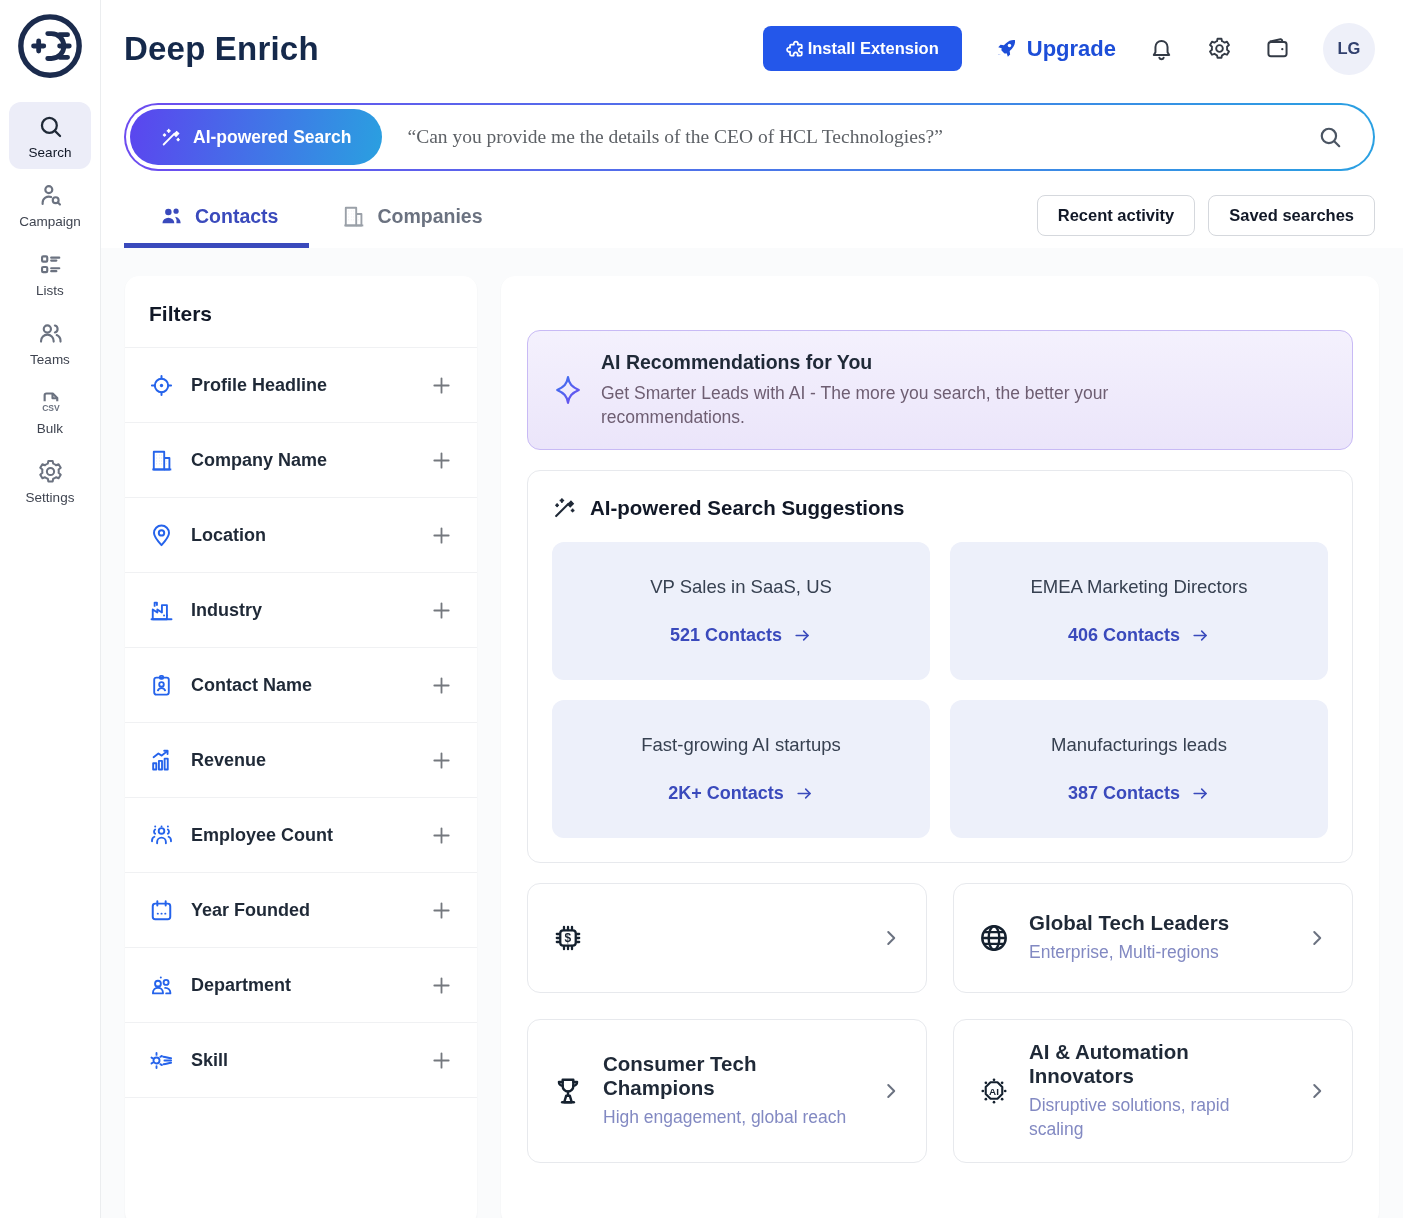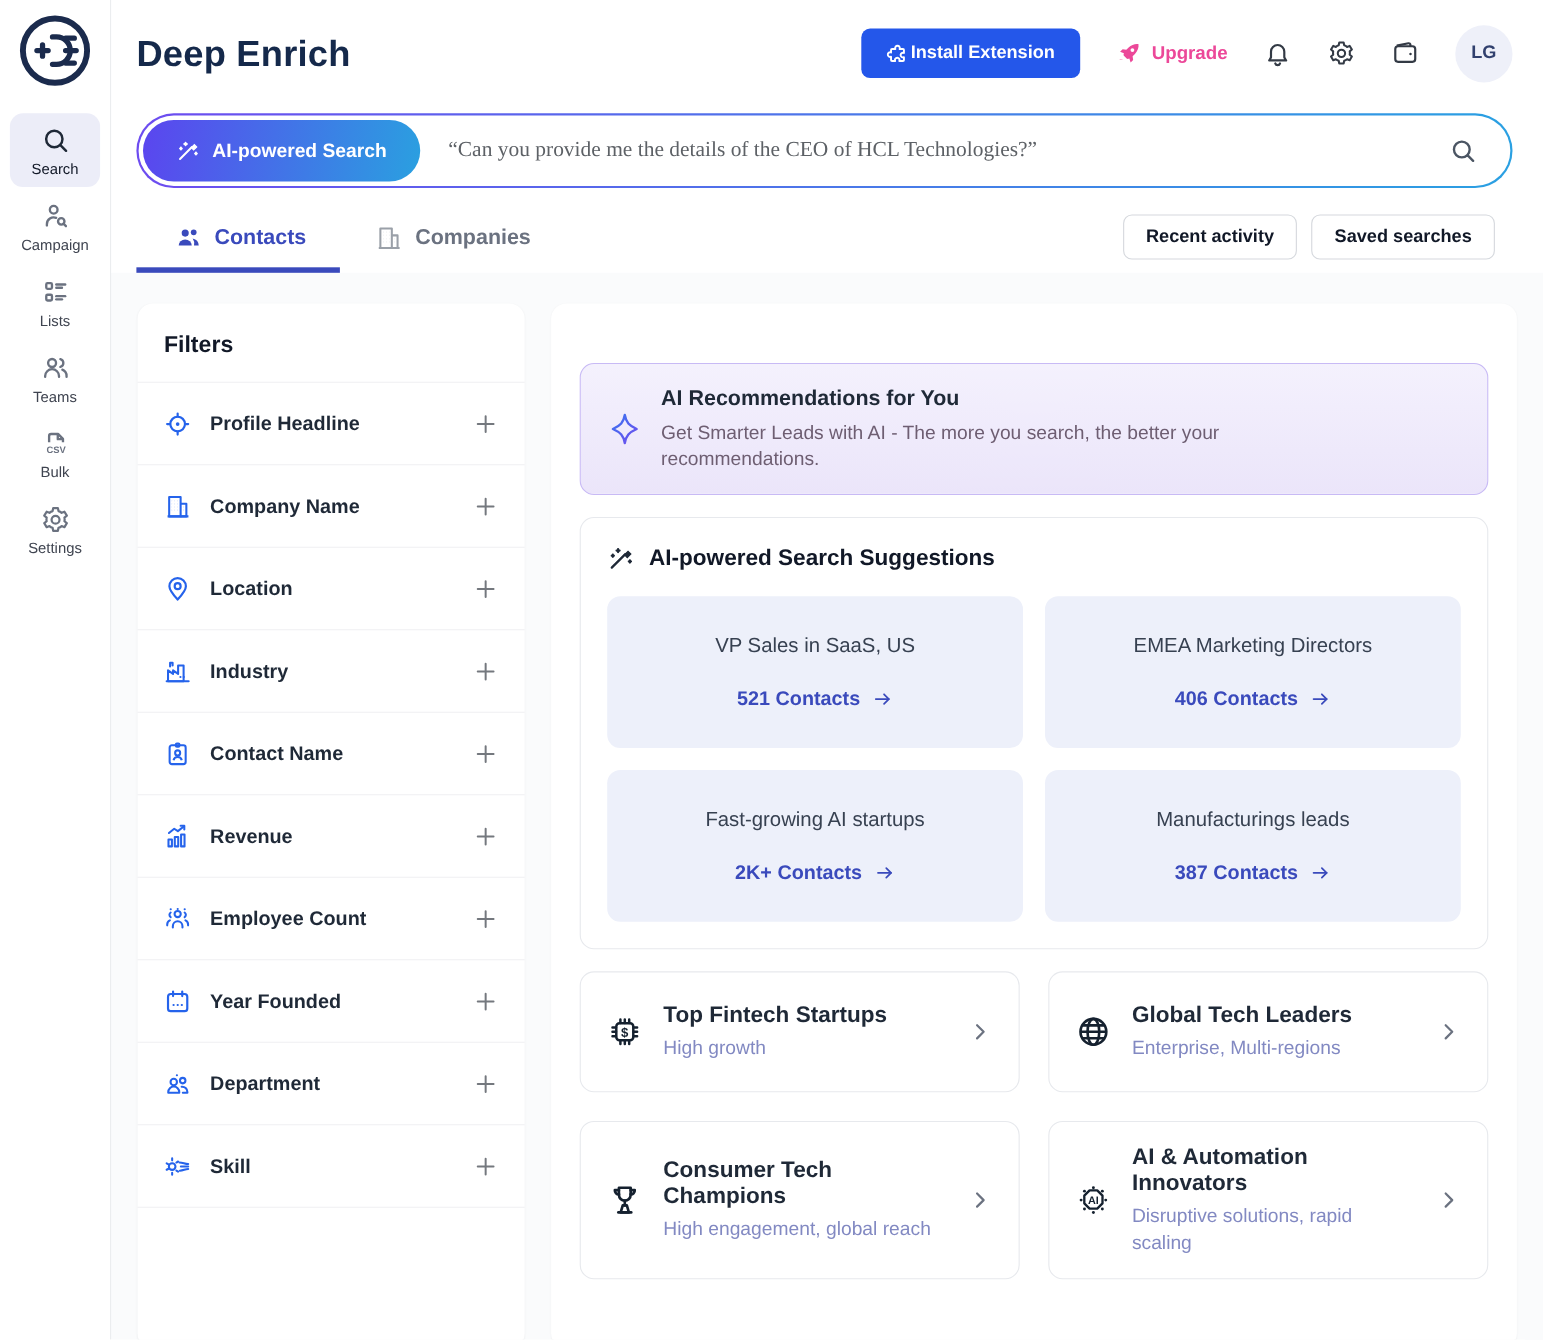--- a/index.html
+++ b/index.html
@@ -21,40 +21,40 @@
 
   
   .main { position:absolute; left:101px; top:0; width:1302px; height:100%; }
   .topbar { height:97px; display:flex; align-items:center; padding:0 28px 0 23px; background:#fff; }
   .app-title { font-size:33px; font-weight:800; letter-spacing:.2px; color:#15294b; }
   .topbar-right { margin-left:auto; display:flex; align-items:center; gap:33px; }
   .install-btn { display:flex; align-items:center; background:#2457ea; color:#fff;
                  border:none; border-radius:8px; height:45px; padding:0 23px; font-size:16.5px;
                  font-weight:700; font-family:inherit; cursor:pointer; }
   .install-btn svg { width:22px; height:22px; }
-  .upgrade { display:flex; align-items:center; gap:9px; color:#ec4899; font-size:17px; font-weight:700; cursor:pointer; }
+  .upgrade { display:flex; align-items:center; gap:9px; color:#1d4ed8; font-size:22px; font-weight:700; cursor:pointer; }
   .upgrade svg { width:23px; height:23px; }
   .top-icon { width:25px; height:25px; color:#333a45; cursor:pointer; }
   .avatar { width:52px; height:52px; border-radius:50%; background:#eef0f9; display:flex; align-items:center;
             justify-content:center; font-size:16.5px; font-weight:700; color:#31406e; cursor:pointer; }
 
   
   .searchbar-outer { margin:6px 28px 0 23px; border-radius:37px; padding:2px;
                      background:linear-gradient(90deg,#6d4cf0 0%, #2aa0e2 100%); }
   .searchbar { background:#fff; border-radius:35px; height:64px; display:flex; align-items:center; padding:0 4px; }
   .ai-pill { display:flex; align-items:center; gap:11px; height:56px; padding:0 30px; border:none; cursor:pointer;
              border-radius:28px; background:linear-gradient(100deg,#5b45ef 0%, #2aa0e0 100%);
              color:#fff; font-size:17.5px; font-weight:700; font-family:inherit; white-space:nowrap; }
   .ai-pill svg { width:22px; height:22px; }
   .search-input { flex:1; border:none; outline:none; font-family:Liberation Serif, serif; font-size:19.5px; color:#374151; padding:0 14px 0 26px; background:transparent; }
   .search-input::placeholder { color:#5d6166; opacity:1; }
   .search-glyph { width:26px; height:26px; color:#4b5563; margin-right:26px; flex:none; cursor:pointer; }
 
   
-  .tabs-row { display:flex; align-items:flex-end; padding:24px 44px 0 23px; background:#fff; }
+  .tabs-row { display:flex; align-items:flex-end; padding:24px 28px 0 23px; background:#fff; }
   .tab { display:flex; align-items:center; gap:11px; font-size:19.5px; font-weight:700;
          padding:0 31px 19px 35px; position:relative; cursor:pointer; }
   .tab svg { width:25px; height:25px; }
   .tab.active { color:#3a4abc; }
   .tab.active::after { content:""; position:absolute; left:0; right:0; bottom:0; height:5px; background:#3a4abc; }
   .tab.inactive { color:#6b7280; padding-left:32px; }
   .tab-actions { margin-left:auto; display:flex; gap:13px; padding-bottom:12px; }
   .outline-btn { background:#fff; border:1px solid #d5d8dd; border-radius:8px; padding:10px 20px;
                  font-size:16.5px; font-weight:700; color:#111827; font-family:inherit; cursor:pointer; }
 
@@ -556,24 +556,20 @@
               </div>
             </div>
           </div>
         </div>
 
         <div class="cat-grid">
           <div class="cat-card">
             <svg class="cat-icon" viewBox="0 0 24 24">
                 <use href="#i-chip-dollar"></use>
               </svg>
-            <div>
-              <div class="cat-title">Top Fintech Startups</div>
-              <div class="cat-sub">High growth</div>
-            </div>
             <svg class="cat-chev" viewBox="0 0 24 24">
                 <use href="#i-chev-r"></use>
               </svg>
           </div>
           <div class="cat-card">
             <svg class="cat-icon" viewBox="0 0 24 24">
                 <use href="#i-globe"></use>
               </svg>
             <div>
               <div class="cat-title">Global Tech Leaders</div>

